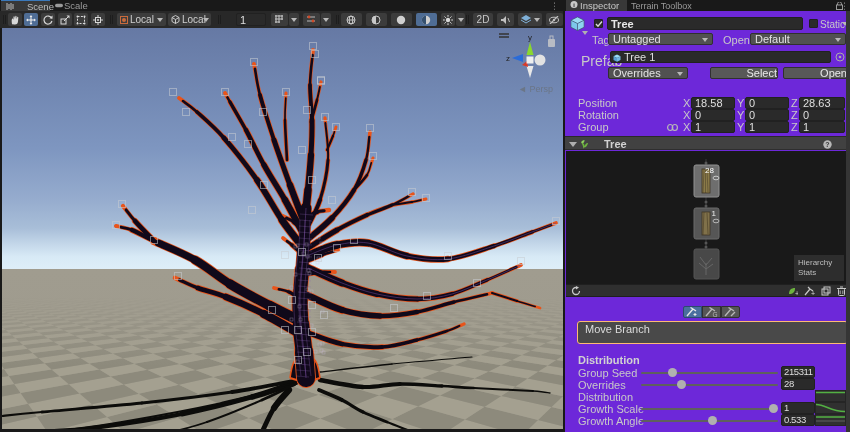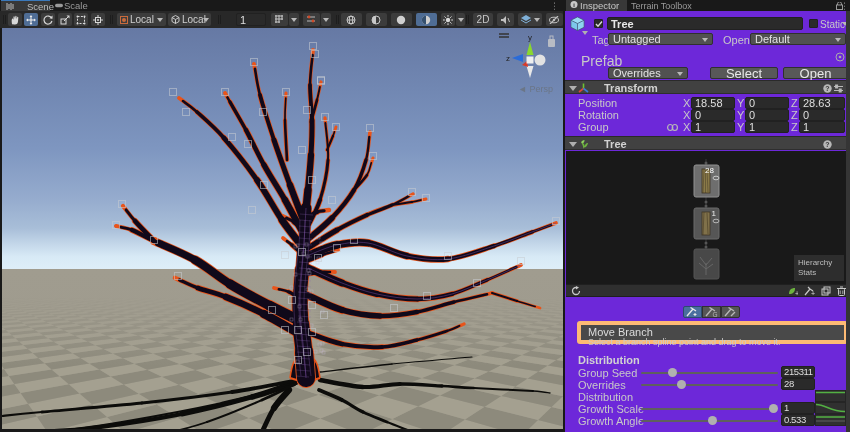--- a/index.html
+++ b/index.html
@@ -24,21 +24,21 @@
 
 #insp{position:absolute;left:565px;top:0;width:285px;height:432px;background:#6d28d9}
 #insptabs{position:absolute;left:0;top:0;width:285px;height:11px;background:#191919}
 #tab-insp{left:1px;width:61px;background:#383838;color:#c8c8c8;text-align:left}
 #tab-insp span{margin-left:14px}
 #tab-tt{left:66px;width:90px;color:#9a9a9a;font-size:9px}
 .lbl{position:absolute;color:#c8c8c8;font-size:11px}
 .fld{position:absolute;background:#2a2a2a;border:1px solid #212121;border-radius:2px;color:#dfdfdf;font-size:11px;line-height:11px;padding:0 3px}
 .drop{position:absolute;background:#515151;border:1px solid #303030;border-radius:2px;color:#e2e2e2;font-size:11px;line-height:11px;padding:0 4px}
 .drop .arr{position:absolute;right:4px;top:4px}
-.btn{position:absolute;background:#585858;border:1px solid #303030;border-radius:2px;color:#e8e8e8;font-size:13px;text-align:center}
+.btn{position:absolute;background:#585858;border:1px solid #303030;border-radius:2px;color:#e8e8e8;font-size:11px;text-align:right}
 .chk{position:absolute;width:9px;height:9px;background:#2a2a2a;border:1px solid #212121;border-radius:1px}
 .hdr{position:absolute;left:0;width:285px;height:14px;background:#414141;border-top:1px solid #2a2a2a;border-bottom:1px solid #2e2e2e}
 .hdr .fold{position:absolute;left:4px;top:5px;width:0;height:0;border-left:4px solid transparent;border-right:4px solid transparent;border-top:5px solid #b0b0b0}
 .hdr b{position:absolute;left:39px;top:1px;font-size:11px;color:#d2d2d2}
 .slider-track{position:absolute;height:2px;background:#5f5f5f;border-radius:1px}
 .slider-handle{position:absolute;width:9px;height:9px;border-radius:50%;background:#b0b0b0}
 .vfld{position:absolute;width:34px;height:12px;background:#2a2a2a;border:1px solid #212121;border-radius:2px;color:#dfdfdf;font-size:9.5px;line-height:10px;padding:0 2px;letter-spacing:-0.4px}
 .curvebox{position:absolute;left:250px;width:31px;height:12px;background:#303030;border:1px solid #252525}
 #scrollcol{position:absolute;left:281px;top:11px;width:4px;height:421px;background:#353535}
 </style></head><body>
@@ -1716,53 +1716,34 @@
  <div class="chk" style="left:244px;top:19px"></div>
  <div class="lbl" style="left:255px;top:19px;font-size:10px">Static</div>
  <span class="arr abs" style="left:277px;top:22px"></span>
 
  <div class="lbl" style="left:27px;top:34px">Tag</div>
  <div class="drop" style="left:43px;top:33px;width:105px;height:12px">Untagged<span class="arr"></span></div>
  <div class="lbl" style="left:158px;top:34px">Open</div>
  <div class="drop" style="left:185px;top:33px;width:96px;height:12px">Default<span class="arr"></span></div>
 
  <div class="lbl" style="left:16px;top:53px;font-size:14px">Prefab</div>
+ <div class="fld" style="left:45px;top:51px;width:221px;height:12px;line-height:11px"><svg style="position:absolute;left:2px;top:2px" width="8" height="8" viewBox="0 0 16 16">
+        <path d="M8 1 L15 4.5 L8 8 L1 4.5 Z" fill="#9adcf5"></path>
+        <path d="M1 4.5 L8 8 L8 15.5 L1 12 Z" fill="#5a9fd4"></path>
+        <path d="M15 4.5 L8 8 L8 15.5 L15 12 Z" fill="#74b8e4"></path>
+      </svg><span style="margin-left:10px">Tree 1</span></div>
  <svg class="abs" style="left:270px;top:52px" width="10" height="10" viewBox="0 0 10 10">
       <circle cx="5" cy="5" r="4" fill="none" stroke="#aaa"></circle>
       <circle cx="5" cy="5" r="1.3" fill="#aaa"></circle>
     </svg>
 
  <div class="drop" style="left:43px;top:67px;width:80px;height:12px">Overrides<span class="arr"></span></div>
  <div class="btn" style="left:145px;top:67px;width:68px;height:12px;line-height:11px">Select</div>
  <div class="btn" style="left:218px;top:67px;width:65px;height:12px;line-height:11px">Open</div>
 
- <div class="hdr" style="top:80px">
-   <div class="fold"></div>
-   <svg class="abs" style="left:13px;top:2px" width="11" height="11" viewBox="0 0 11 11">
-        <g stroke-width="1.6">
-          <line x1="5.5" y1="5.5" x2="5.5" y2="0.5" stroke="#6ec232"></line>
-          <line x1="5.5" y1="5.5" x2="1" y2="9" stroke="#d84a3a"></line>
-          <line x1="5.5" y1="5.5" x2="10" y2="9" stroke="#3a7bd8"></line>
-        </g>
-      </svg>
-   <b>Transform</b>
-   <svg class="abs" style="left:258px;top:3px" width="9" height="9" viewBox="0 0 9 9">
-        <circle cx="4.5" cy="4.5" r="4.2" fill="#b8b8b8"></circle>
-        <text x="4.5" y="7" font-size="7" font-weight="bold" fill="#383838" text-anchor="middle">?</text>
-      </svg>
-   <svg class="abs" style="left:269px;top:3px" width="9" height="9" viewBox="0 0 9 9">
-        <g stroke="#b8b8b8">
-          <line x1="0" y1="2.5" x2="9" y2="2.5"></line>
-          <line x1="0" y1="6.5" x2="9" y2="6.5"></line>
-          <rect x="1.6" y="1" width="2" height="3" fill="#b8b8b8"></rect>
-          <rect x="5.2" y="5" width="2" height="3" fill="#b8b8b8"></rect>
-        </g>
-      </svg>
-   <div class="abs" style="left:281px;top:0px;color:#b8b8b8;font-size:9px">⋮</div>
- </div>
  <div class="lbl" style="left:13px;top:97px">Position</div>
  <div class="lbl" style="left:118px;top:97px">X</div>
     <div class="fld" style="left:126px;top:97px;width:44px;height:12px;line-height:11px">18.58</div>
  <div class="lbl" style="left:172px;top:97px">Y</div>
     <div class="fld" style="left:180px;top:97px;width:44px;height:12px;line-height:11px">0</div>
  <div class="lbl" style="left:226px;top:97px">Z</div>
     <div class="fld" style="left:234px;top:97px;width:46px;height:12px;line-height:11px">28.63</div>
  <div class="lbl" style="left:13px;top:109px">Rotation</div>
  <div class="lbl" style="left:118px;top:109px">X</div>
     <div class="fld" style="left:126px;top:109px;width:44px;height:12px;line-height:11px">0</div>
@@ -1873,23 +1854,22 @@
     </svg>
  <svg class="abs" style="left:140px;top:307px" width="13" height="10" viewBox="0 0 13 10">
       <path d="M1 9 L7 2 M7 2 L4.5 0.5 M7 2 L10 4" stroke="#b8b8b8" stroke-width="1.3" fill="none"></path>
       <text x="7.5" y="10" font-size="6.5" fill="#b8b8b8">G</text>
     </svg>
  <svg class="abs" style="left:159px;top:307px" width="13" height="10" viewBox="0 0 13 10">
       <path d="M1 9 L7 2 M7 2 L4.5 0.5 M7 2 L10 4" stroke="#b8b8b8" stroke-width="1.3" fill="none"></path>
       <line x1="7" y1="9" x2="11" y2="5" stroke="#b8b8b8" stroke-width="1.2"></line>
     </svg>
 
- <div class="abs" style="left:12px;top:321px;width:271px;height:23px;background:#494949;border:4px solid #fdba74;border-radius:3px">
+ <div class="abs" style="left:12px;top:321px;width:271px;height:23px;background:#494949;border:1px solid #fdba74;border-radius:3px">
    <div style="position:absolute;left:7px;top:1px;font-size:11px;color:#dcdcdc">Move Branch</div>
-   <div style="position:absolute;left:7px;top:12px;font-size:9px;color:#cacaca">Select a branch spline point and drag to move it.</div>
  </div>
 
  <div class="lbl" style="left:13px;top:354px;font-weight:bold;color:#d2d2d2">Distribution</div>
  <div class="lbl" style="left:13px;top:367px">Group Seed</div>
  <div class="slider-track" style="left:76px;top:372px;width:137px"></div>
  <div class="slider-handle" style="left:103px;top:368px"></div>
  <div class="vfld" style="left:216px;top:366px">215311</div>
  <div class="lbl" style="left:13px;top:379px">Overrides</div>
  <div class="slider-track" style="left:76px;top:384px;width:137px"></div>
  <div class="slider-handle" style="left:112px;top:380px"></div>

